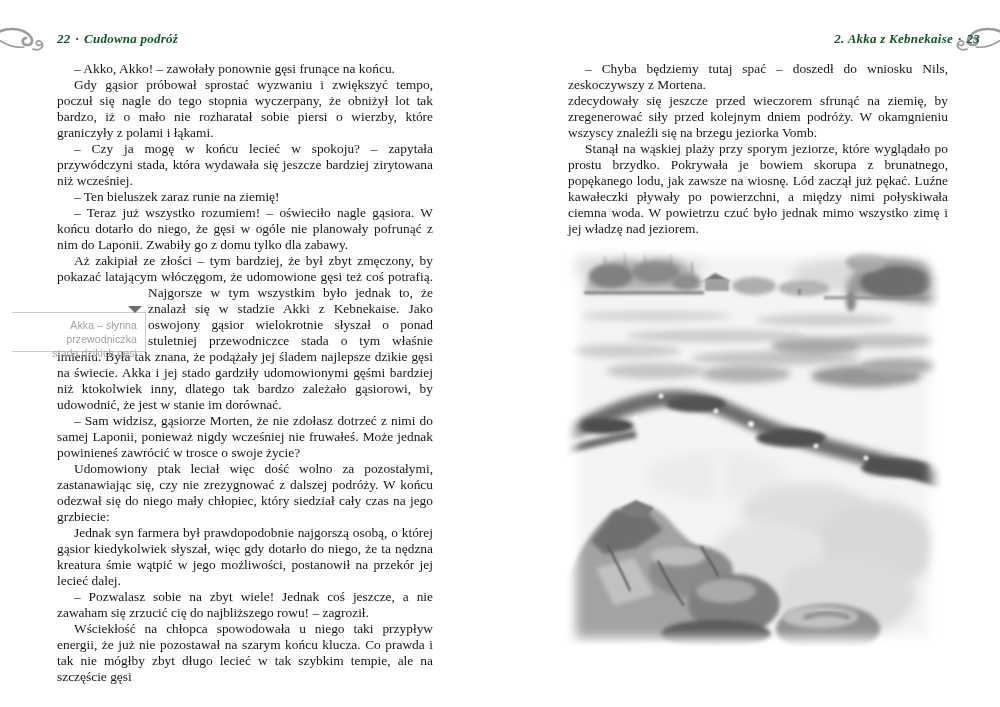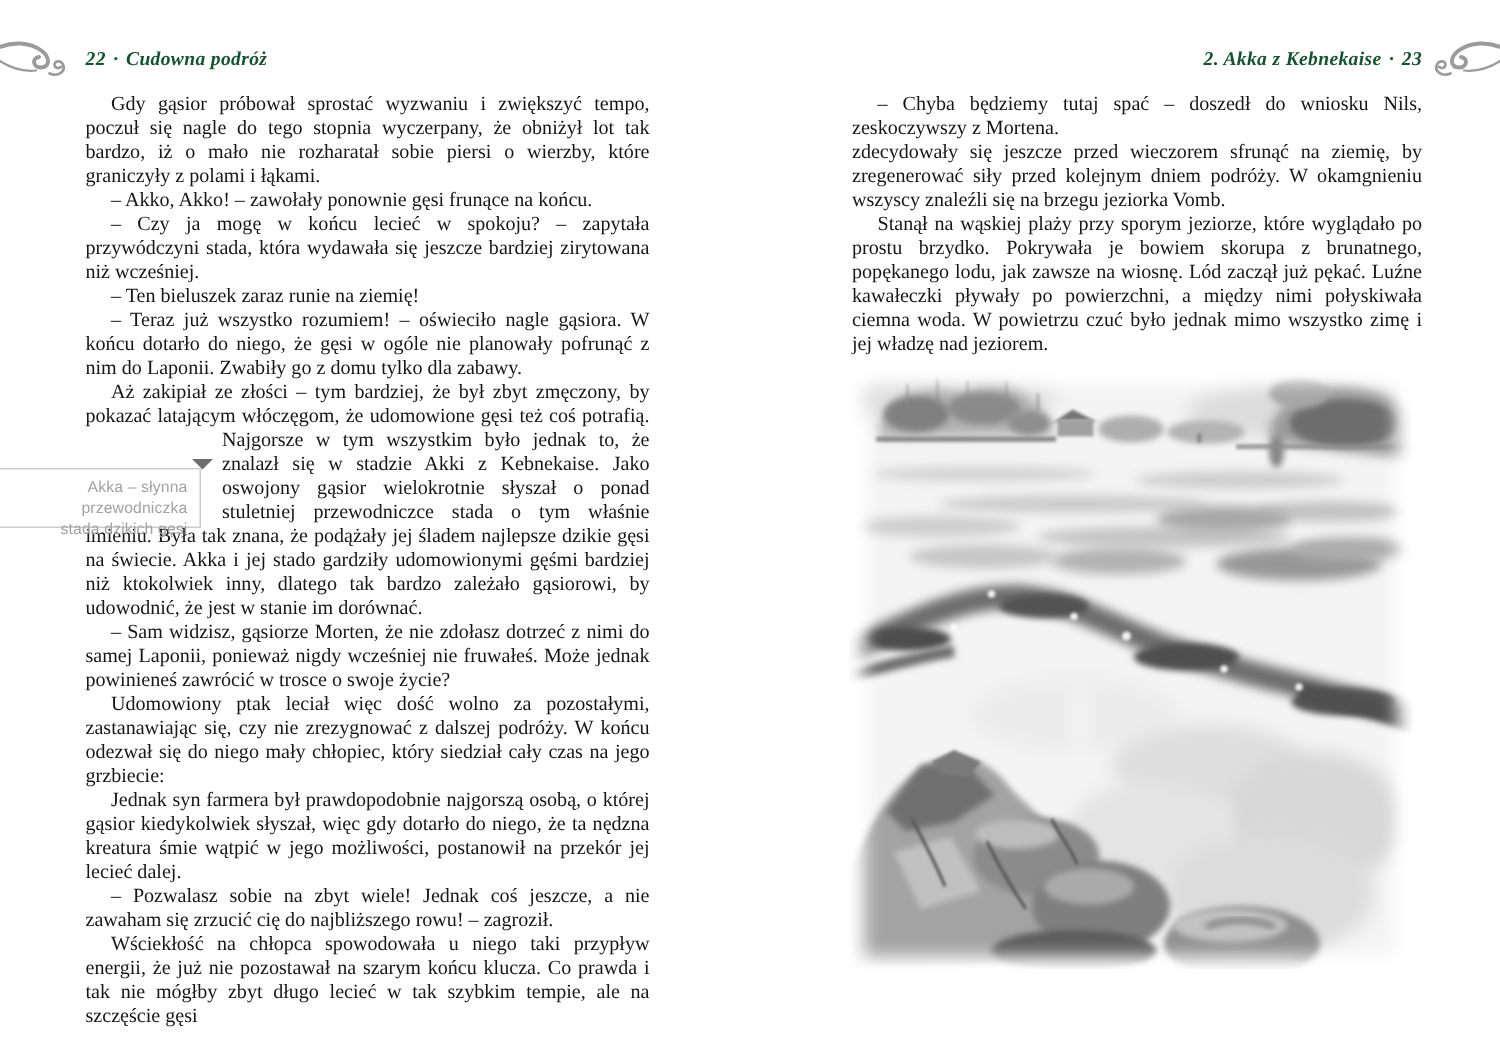--- a/index.html
+++ b/index.html
@@ -7,21 +7,21 @@
     position:relative;width:1000px;height:707px;background:#ffffff;
     font-family:"Liberation Serif",serif;color:#1c1c1c;overflow:hidden;
   }
   
   .pg-header{
     position:absolute;top:31px;font:italic 700 13px/16px "Liberation Serif",serif;
     color:#14532d;letter-spacing:.25px;
   }
   .pg-header .sep{padding:0 5px;}
   .hdr-left{left:57px;width:376px;text-align:left;}
-  .hdr-right{left:568px;width:380px;text-align:right;}
+  .hdr-right{left:600px;width:380px;text-align:right;}
   
   .flourish{position:absolute;top:24px;}
   .flourish-left{left:0;}
   .flourish-right{right:0;transform:scaleX(-1);}
   
   .text-col{
     position:absolute;top:61px;
     font-size:13.4px;line-height:16px;text-align:justify;
     color:#161616;
   }
@@ -29,21 +29,21 @@
   .col-right{left:568px;width:380px;}
   .para{margin:0;text-indent:17px;}
   .para.cont{text-indent:0;}
   
   .note-spacer{
     float:left;width:91px;height:96px;
     shape-outside:inset(32px 0 0 0);
   }
   
   .margin-note{
-    position:absolute;left:0;top:312px;width:125px;height:28px;
+    position:absolute;left:12px;top:312px;width:125px;height:28px;
     border-top:1px solid #cccccc;border-right:1px solid #cccccc;border-bottom:1px solid #cccccc;
     padding:5px 8px 5px 0;text-align:right;
     font-family:"Liberation Sans",sans-serif;font-size:10.5px;line-height:14px;
     color:#a2a2a2;letter-spacing:.1px;
   }
   .note-arrow{
     position:absolute;left:128px;top:306px;width:0;height:0;
     border-left:7px solid transparent;border-right:7px solid transparent;
     border-top:7px solid #6e6e6e;
   }
@@ -73,22 +73,22 @@
 
   <div class="pg-header hdr-left">
     <span>22</span><span class="sep">·</span><span>Cudowna podróż</span>
   </div>
 
   <div class="pg-header hdr-right">
     <span>2. Akka z Kebnekaise</span><span class="sep">·</span><span>23</span>
   </div>
 
   <div class="text-col col-left">
+    <p class="para">– Akko, Akko! – zawołały ponownie gęsi frunące na końcu.</p>
     <p class="para">Gdy gąsior próbował sprostać wyzwaniu i zwiększyć tempo, poczuł się nagle do tego stopnia wyczerpany, że obniżył lot tak bardzo, iż o mało nie rozharatał sobie piersi o wierzby, które graniczyły z polami i łąkami.</p>
-    <p class="para">– Akko, Akko! – zawołały ponownie gęsi frunące na końcu.</p>
     <p class="para">– Czy ja mogę w końcu lecieć w spokoju? – zapytała przywódczyni stada, która wydawała się jeszcze bardziej zirytowana niż wcześniej.</p>
     <p class="para">– Ten bieluszek zaraz runie na ziemię!</p>
     <p class="para">– Teraz już wszystko rozumiem! – oświeciło nagle gąsiora. W końcu dotarło do niego, że gęsi w ogóle nie planowały pofrunąć z nim do Laponii. Zwabiły go z domu tylko dla zabawy.</p>
     <p class="para"><span class="note-spacer"></span><span>Aż zakipiał ze złości – tym bardziej, że był zbyt zmęczony, by pokazać latającym włóczęgom, że udomowione gęsi też coś potrafią. Najgorsze w tym wszystkim było jednak to, że znalazł się w stadzie Akki z Kebnekaise. Jako oswojony gąsior wielokrotnie słyszał o ponad stuletniej przewodniczce stada o tym właśnie imieniu. Była tak znana, że podążały jej śladem najlepsze dzikie gęsi na świecie. Akka i jej stado gardziły udomowionymi gęśmi bardziej niż ktokolwiek inny, dlatego tak bardzo zależało gąsiorowi, by udowodnić, że jest w stanie im dorównać.</span></p>
     <p class="para">– Sam widzisz, gąsiorze Morten, że nie zdołasz dotrzeć z nimi do samej Laponii, ponieważ nigdy wcześniej nie fruwałeś. Może jednak powinieneś zawrócić w trosce o swoje życie?</p>
     <p class="para">Udomowiony ptak leciał więc dość wolno za pozostałymi, zastanawiając się, czy nie zrezygnować z dalszej podróży. W końcu odezwał się do niego mały chłopiec, który siedział cały czas na jego grzbiecie:</p>
     <p class="para">Jednak syn farmera był prawdopodobnie najgorszą osobą, o której gąsior kiedykolwiek słyszał, więc gdy dotarło do niego, że ta nędzna kreatura śmie wątpić w jego możliwości, postanowił na przekór jej lecieć dalej.</p>
     <p class="para">– Pozwalasz sobie na zbyt wiele! Jednak coś jeszcze, a nie zawaham się zrzucić cię do najbliższego rowu! – zagroził.</p>
     <p class="para">Wściekłość na chłopca spowodowała u niego taki przypływ energii, że już nie pozostawał na szarym końcu klucza. Co prawda i tak nie mógłby zbyt długo lecieć w tak szybkim tempie, ale na szczęście gęsi</p>
   </div>

